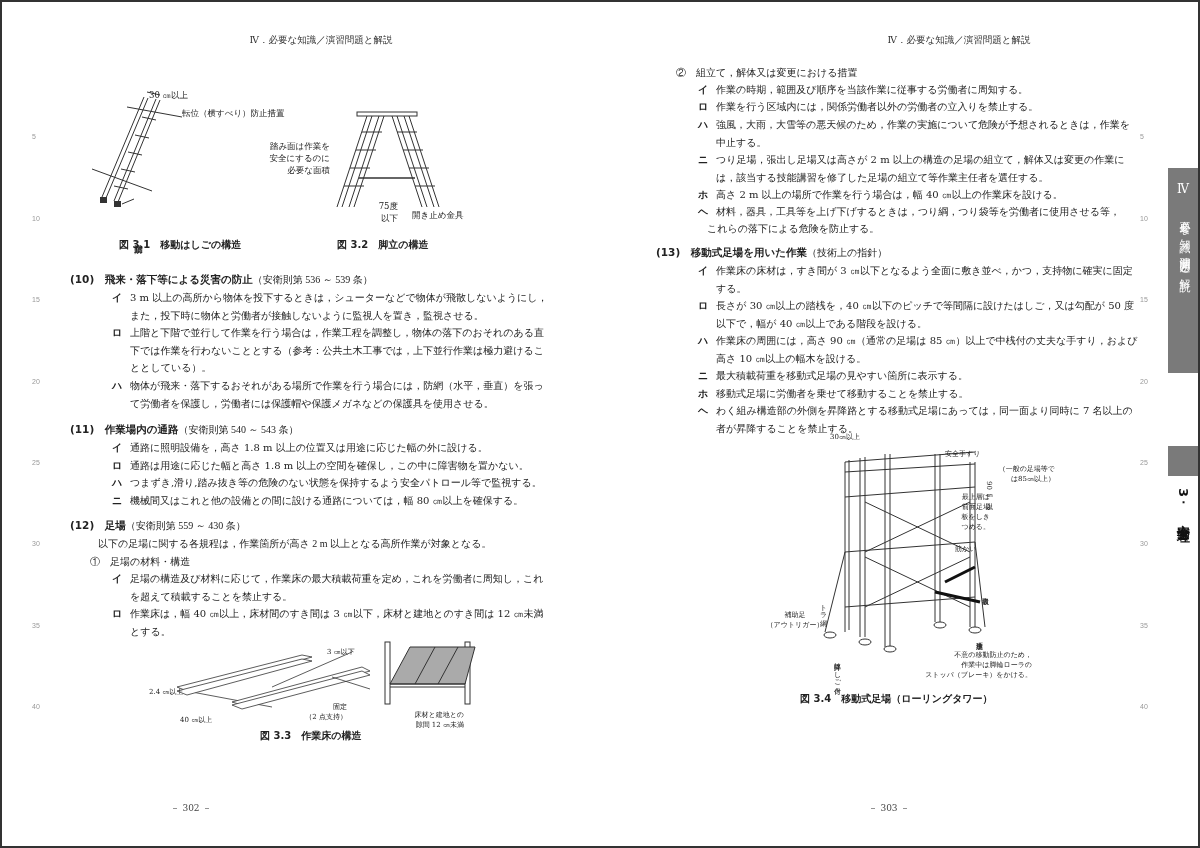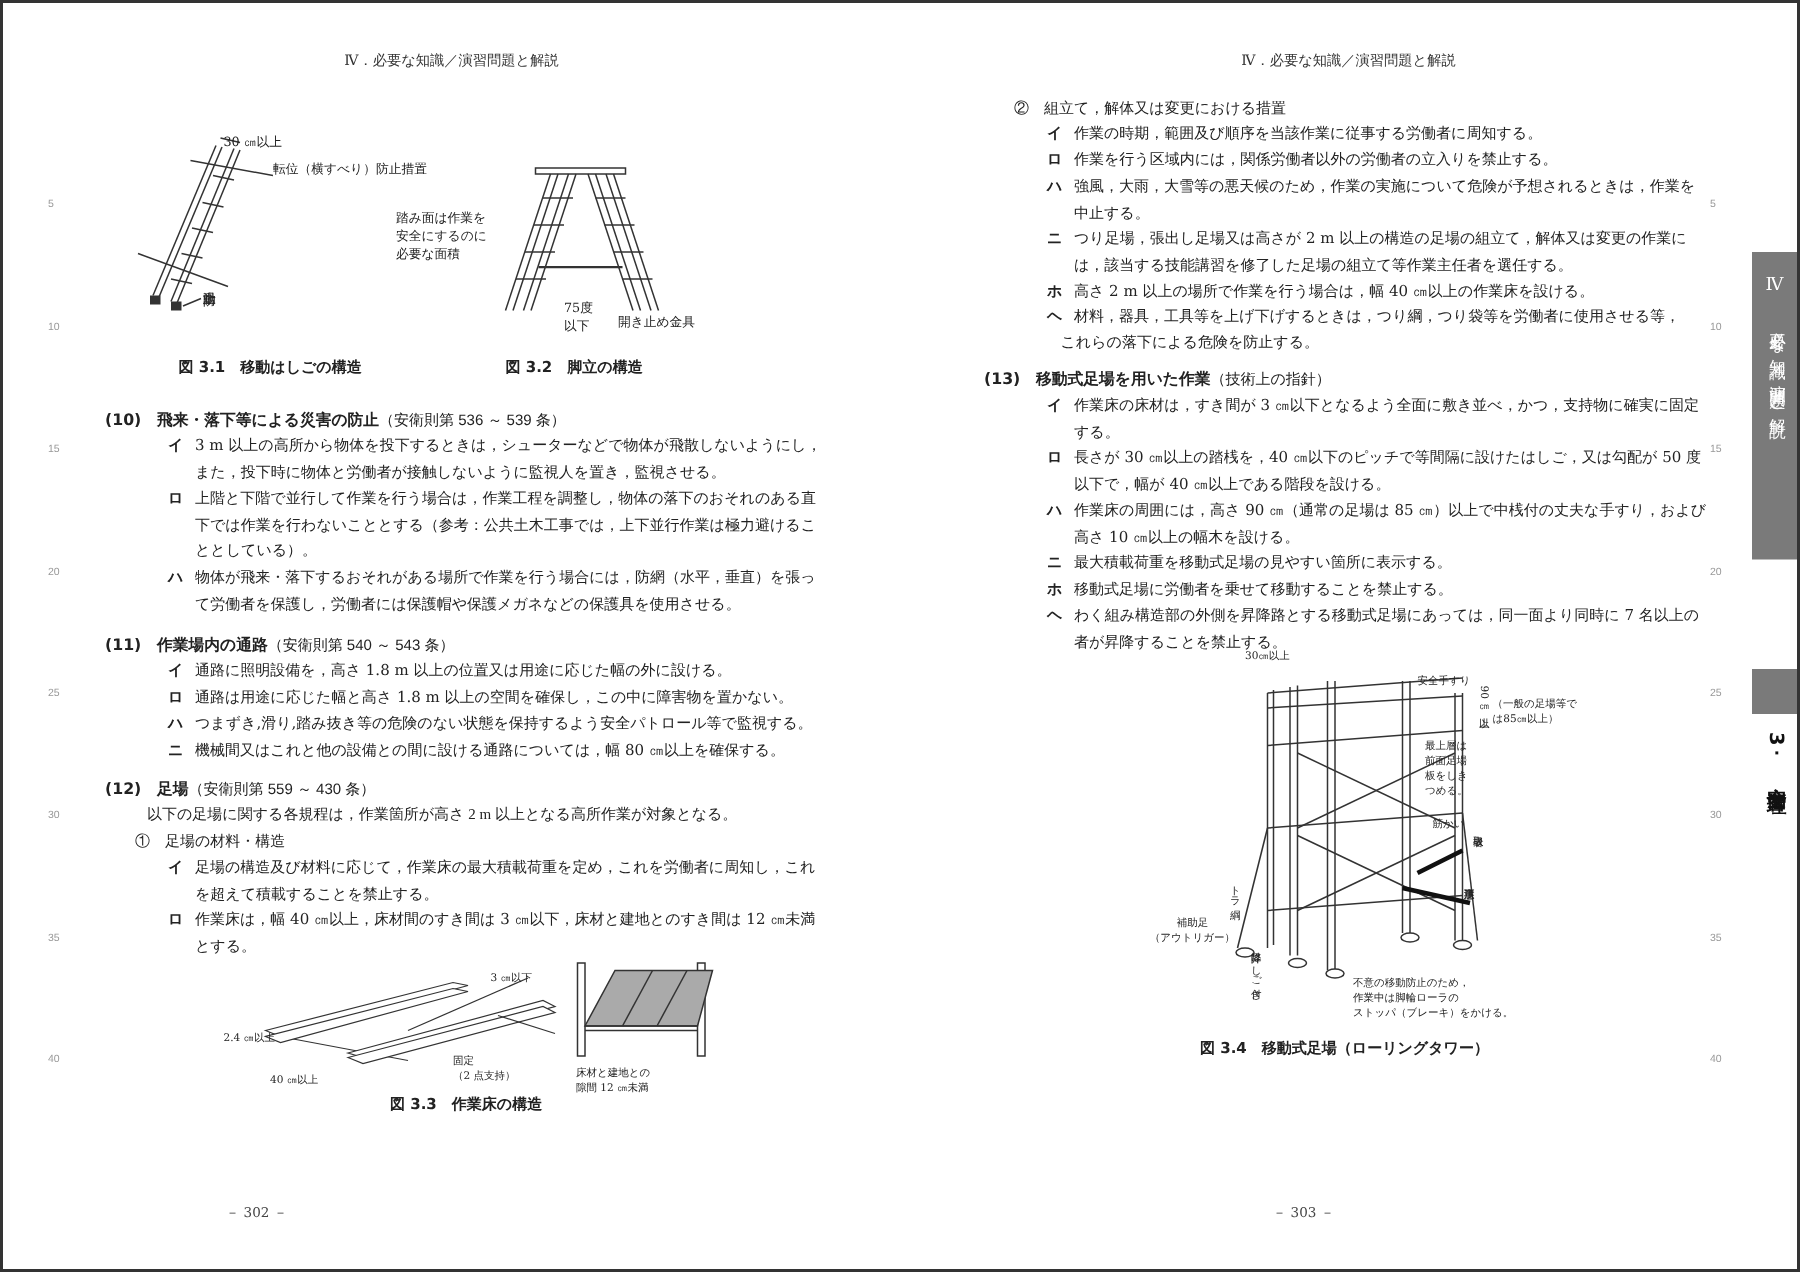--- a/index.html
+++ b/index.html
@@ -1,41 +1,41 @@
 <!DOCTYPE html>
 <html><head>
 <meta charset="utf-8">
 <style>
   html, body { margin:0; padding:0; }
   body {
     width:1200px; height:848px; position:relative; overflow:hidden;
     background:#fff; border:2px solid #333; box-sizing:border-box;
     font-family:"DejaVu Serif", "Liberation Serif", serif; color:#222;
   }
-  .page { position:absolute; top:0; height:844px; }
+  .page { position:absolute; top:0; height:844px;padding-left:40px; }
   .page.left { left:0; width:598px; }
   .page.right { left:598px; width:598px; }
   .running-head { position:absolute; top:32px; width:100%; text-align:center; font-size:9.5px; color:#333; }
   .page.left .running-head { left:0; }
   .line-nums { position:absolute; top:0; font-family:"Liberation Sans", sans-serif; font-size:7px; color:#999; }
   .line-nums span { position:absolute; left:0; }
   .page.left .line-nums { left:30px; }
   .page.right .line-nums { left:540px; }
   .folio { position:absolute; top:800px; width:100%; text-align:center; font-size:9px; color:#444; }
   .page.left .folio { left:-130px; }
   .page.right .folio { left:-30px; }
 
   .section-head { position:absolute; font-family:"DejaVu Sans", "Liberation Sans", sans-serif; font-weight:bold; font-size:10.5px; }
-  .section-head .ref { font-family:Liberation Sans, sans-serif; font-weight:normal; font-size:10px; }
+  .section-head .ref { font-family:Liberation Serif, serif; font-weight:normal; font-size:10px; }
   .item { position:absolute; font-size:10px; line-height:17.5px; }
   .item .mark { position:absolute; left:0; font-family:"DejaVu Sans", sans-serif; font-weight:bold; }
   .item .text { display:block; margin-left:18px; }
   .para { position:absolute; font-size:10px; line-height:17.5px;font-family:Liberation Serif, serif; }
   .caption { position:absolute; font-family:"DejaVu Sans", "Liberation Sans", sans-serif; font-weight:bold; font-size:10px; color:#222; }
-  .fig-label { position:absolute; font-size:8.5px; line-height:12px; color:#222; }
+  .fig-label { position:absolute; font-size:8.5px; line-height:12px; color:#222;text-align:right; }
   .fig-label.small { font-size:7px; line-height:10px; }
   .vtext { writing-mode:vertical-rl; }
 
   .side-tab { position:absolute; left:1166px; width:30px; background:#7a7a7a; color:#fff; }
   .side-tab.roman { top:166px; height:205px; }
   .side-tab.small { top:444px; height:30px; }
   .side-tab .vt { writing-mode:vertical-rl; font-size:12px; letter-spacing:2px; position:absolute; left:8px; }
   .side-label { position:absolute; left:1172px; top:486px; writing-mode:vertical-rl; font-family:"DejaVu Sans", sans-serif; font-weight:bold; font-size:13px; letter-spacing:2px; color:#111; }
   svg { position:absolute; overflow:visible; }
 </style>

